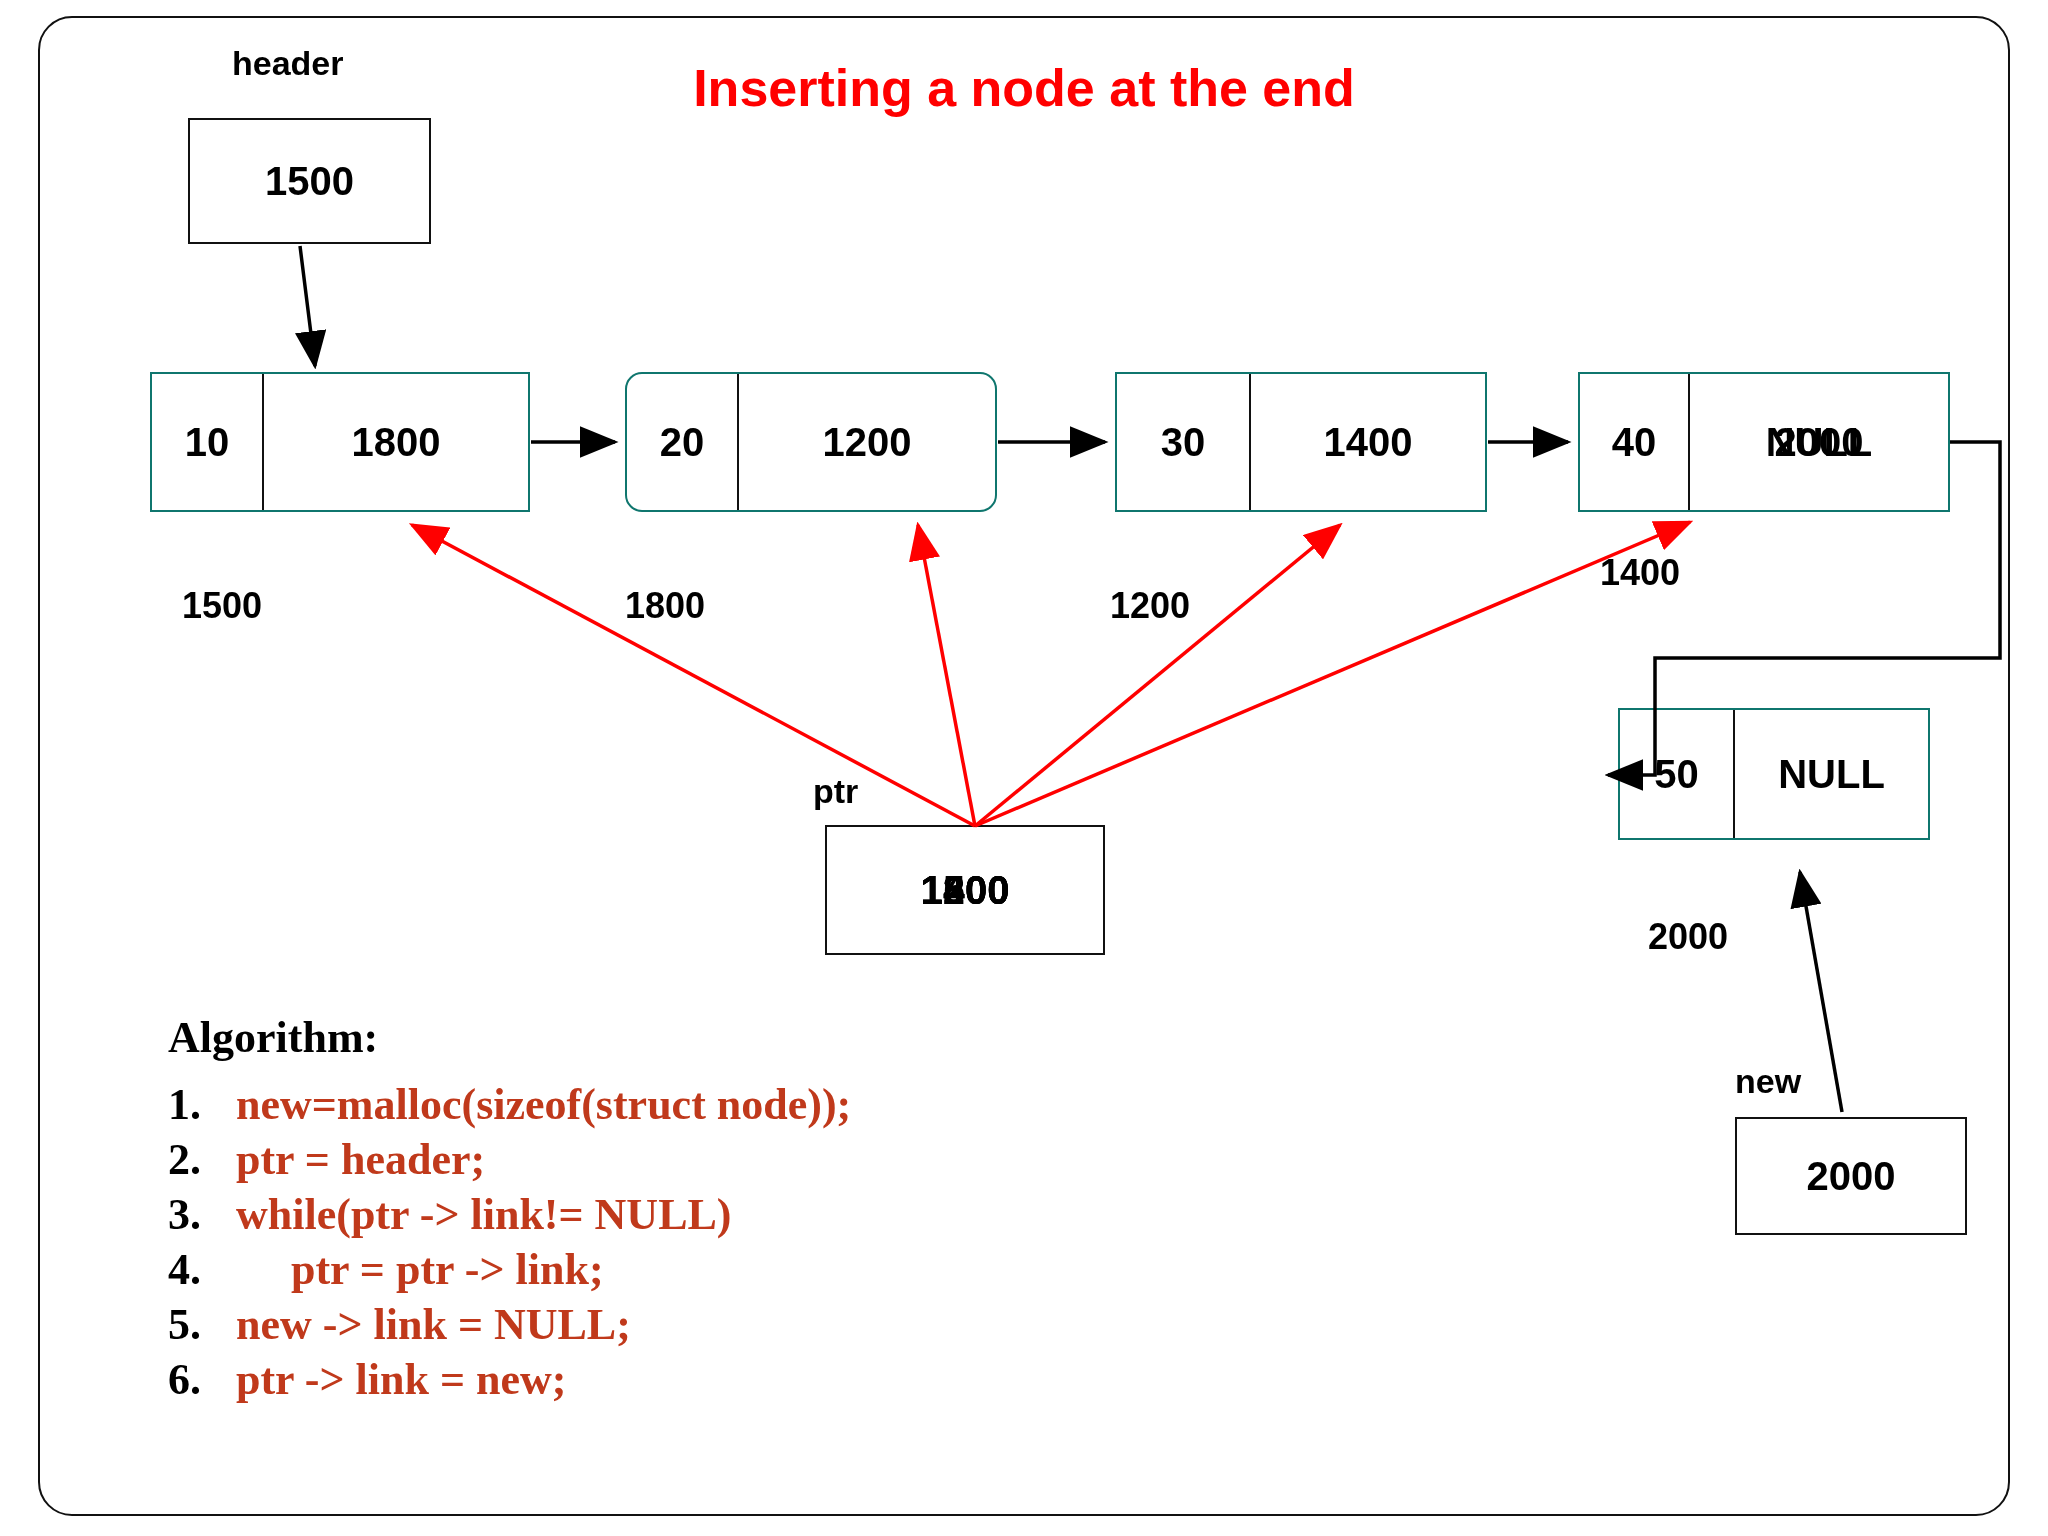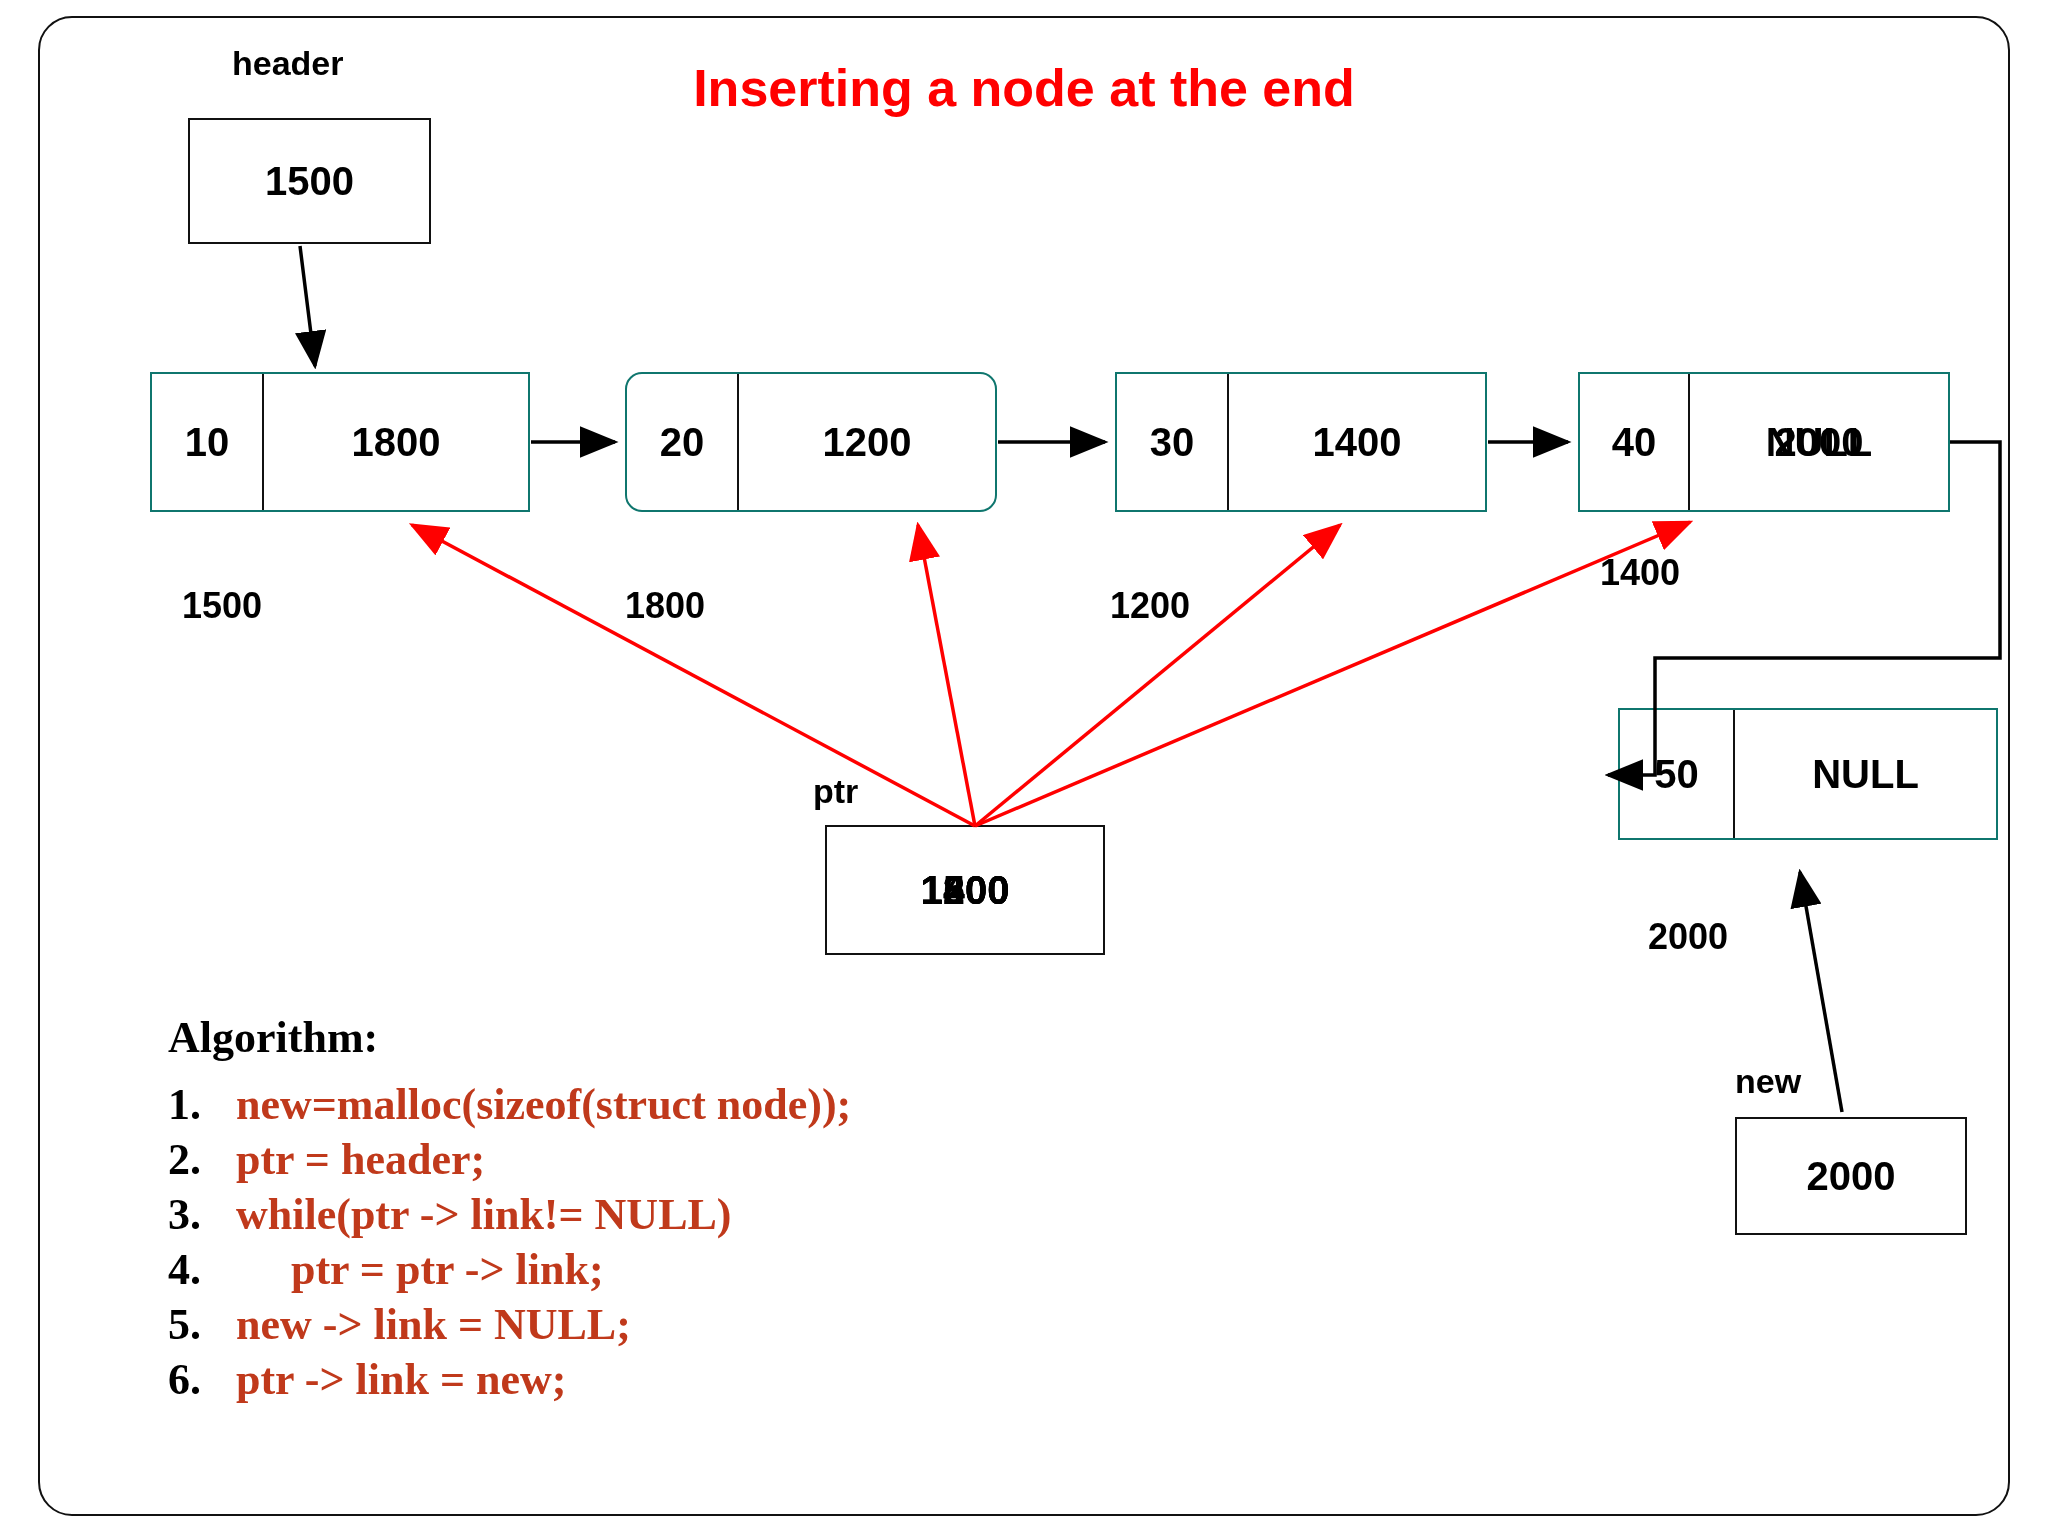--- a/index.html
+++ b/index.html
@@ -52,21 +52,21 @@
   <div class="node" style="left:625px;top:372px;width:372px;height:140px;border-radius:17px;">
     <div class="data" style="width:112px;">
       <span>20</span>
     </div>
     <div class="link">
       <span>1200</span>
     </div>
   </div>
 
   <div class="node" style="left:1115px;top:372px;width:372px;height:140px;">
-    <div class="data" style="width:112px;">
+    <div class="data" style="width:134px;">
       <span>30</span>
     </div>
     <div class="link">
       <span>1400</span>
     </div>
   </div>
 
   <div class="node" style="left:1578px;top:372px;width:372px;height:140px;">
     <div class="data" style="width:110px;">
       <span>40</span>
@@ -78,21 +78,21 @@
         <span>2000</span>
       </span>
     </div>
   </div>
 
   <div class="abs addr" style="left:182px;top:585px;">1500</div>
   <div class="abs addr" style="left:625px;top:585px;">1800</div>
   <div class="abs addr" style="left:1110px;top:585px;">1200</div>
   <div class="abs addr" style="left:1600px;top:552px;">1400</div>
 
-  <div class="node" style="left:1618px;top:708px;width:380px;height:132px;">
+  <div class="node" style="left:1618px;top:708px;width:312px;height:132px;">
     <div class="data" style="width:115px;">
       <span>50</span>
     </div>
     <div class="link">
       <span>NULL</span>
     </div>
   </div>
   <div class="abs addr" style="left:1648px;top:916px;">2000</div>
 
   <div class="abs boxlbl" style="left:813px;top:772px;">ptr</div>

